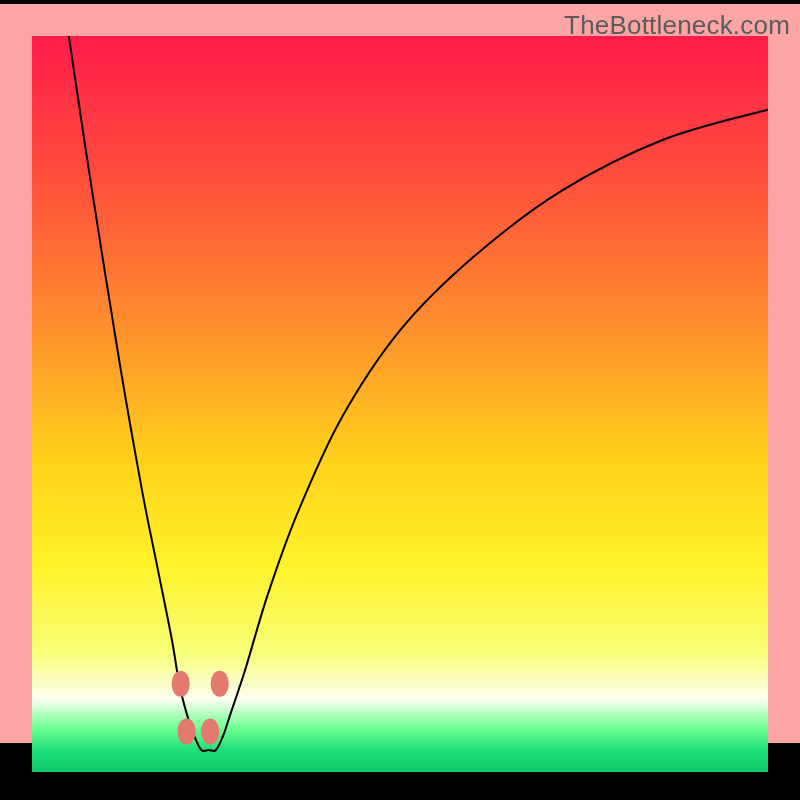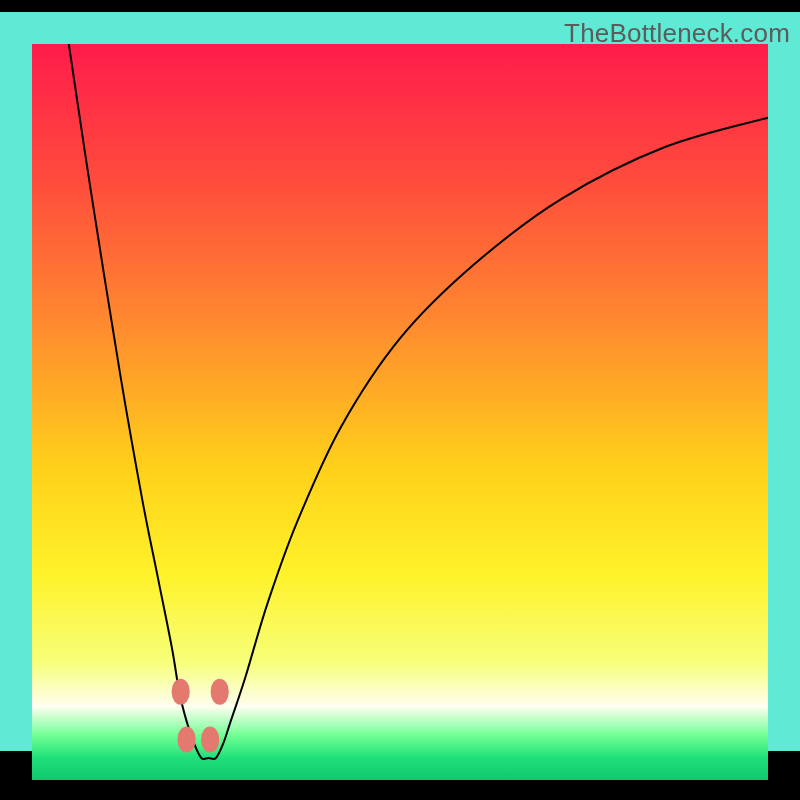--- a/index.html
+++ b/index.html
@@ -7,24 +7,24 @@
     padding: 0;
     width: 800px;
     height: 800px;
     background: #000000;
     overflow: hidden;
     font-family: Arial, Helvetica, sans-serif;
   }
   .frame {
     position: absolute;
     left: 0;
-    top: 12px;
+    top: 4px;
     width: 800px;
     height: 739px;
-    background: #5eead4;
+    background: #fca5a5;
   }
   .plot {
     position: absolute;
     left: 32px;
     top: 32px;
     width: 736px;
     height: 736px;
     overflow: hidden;
   }
   .plot svg {

